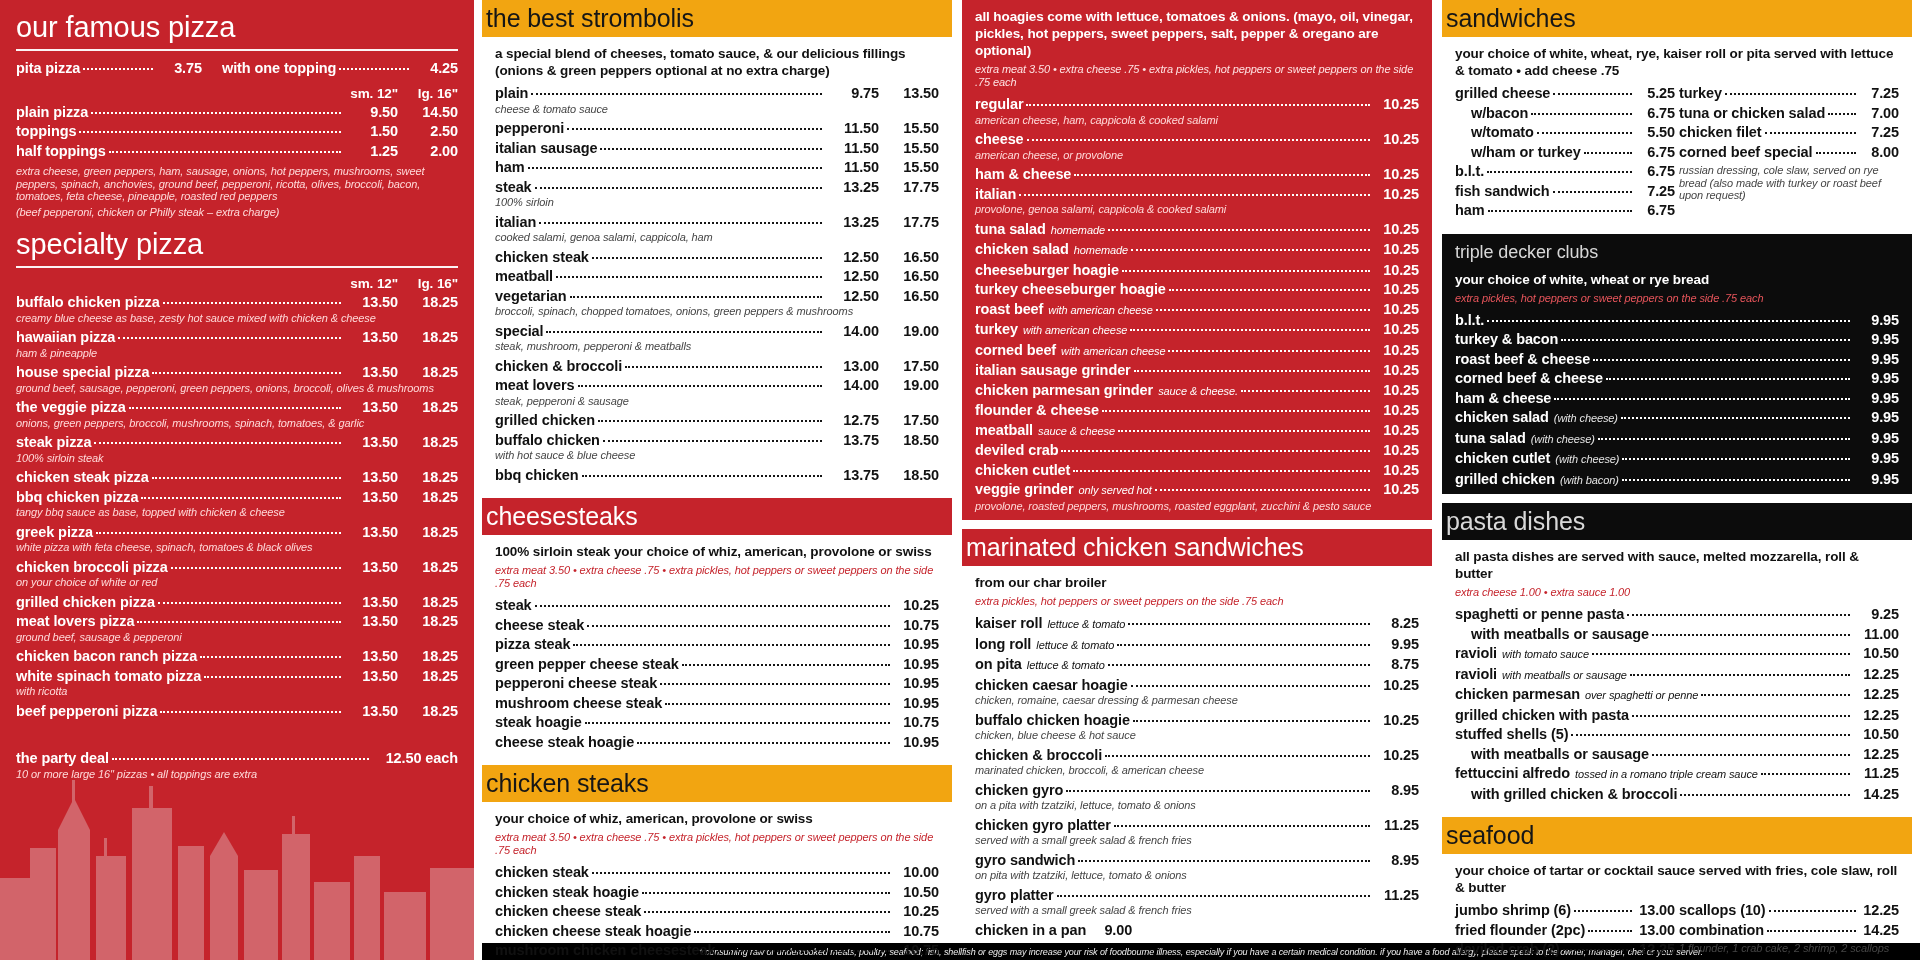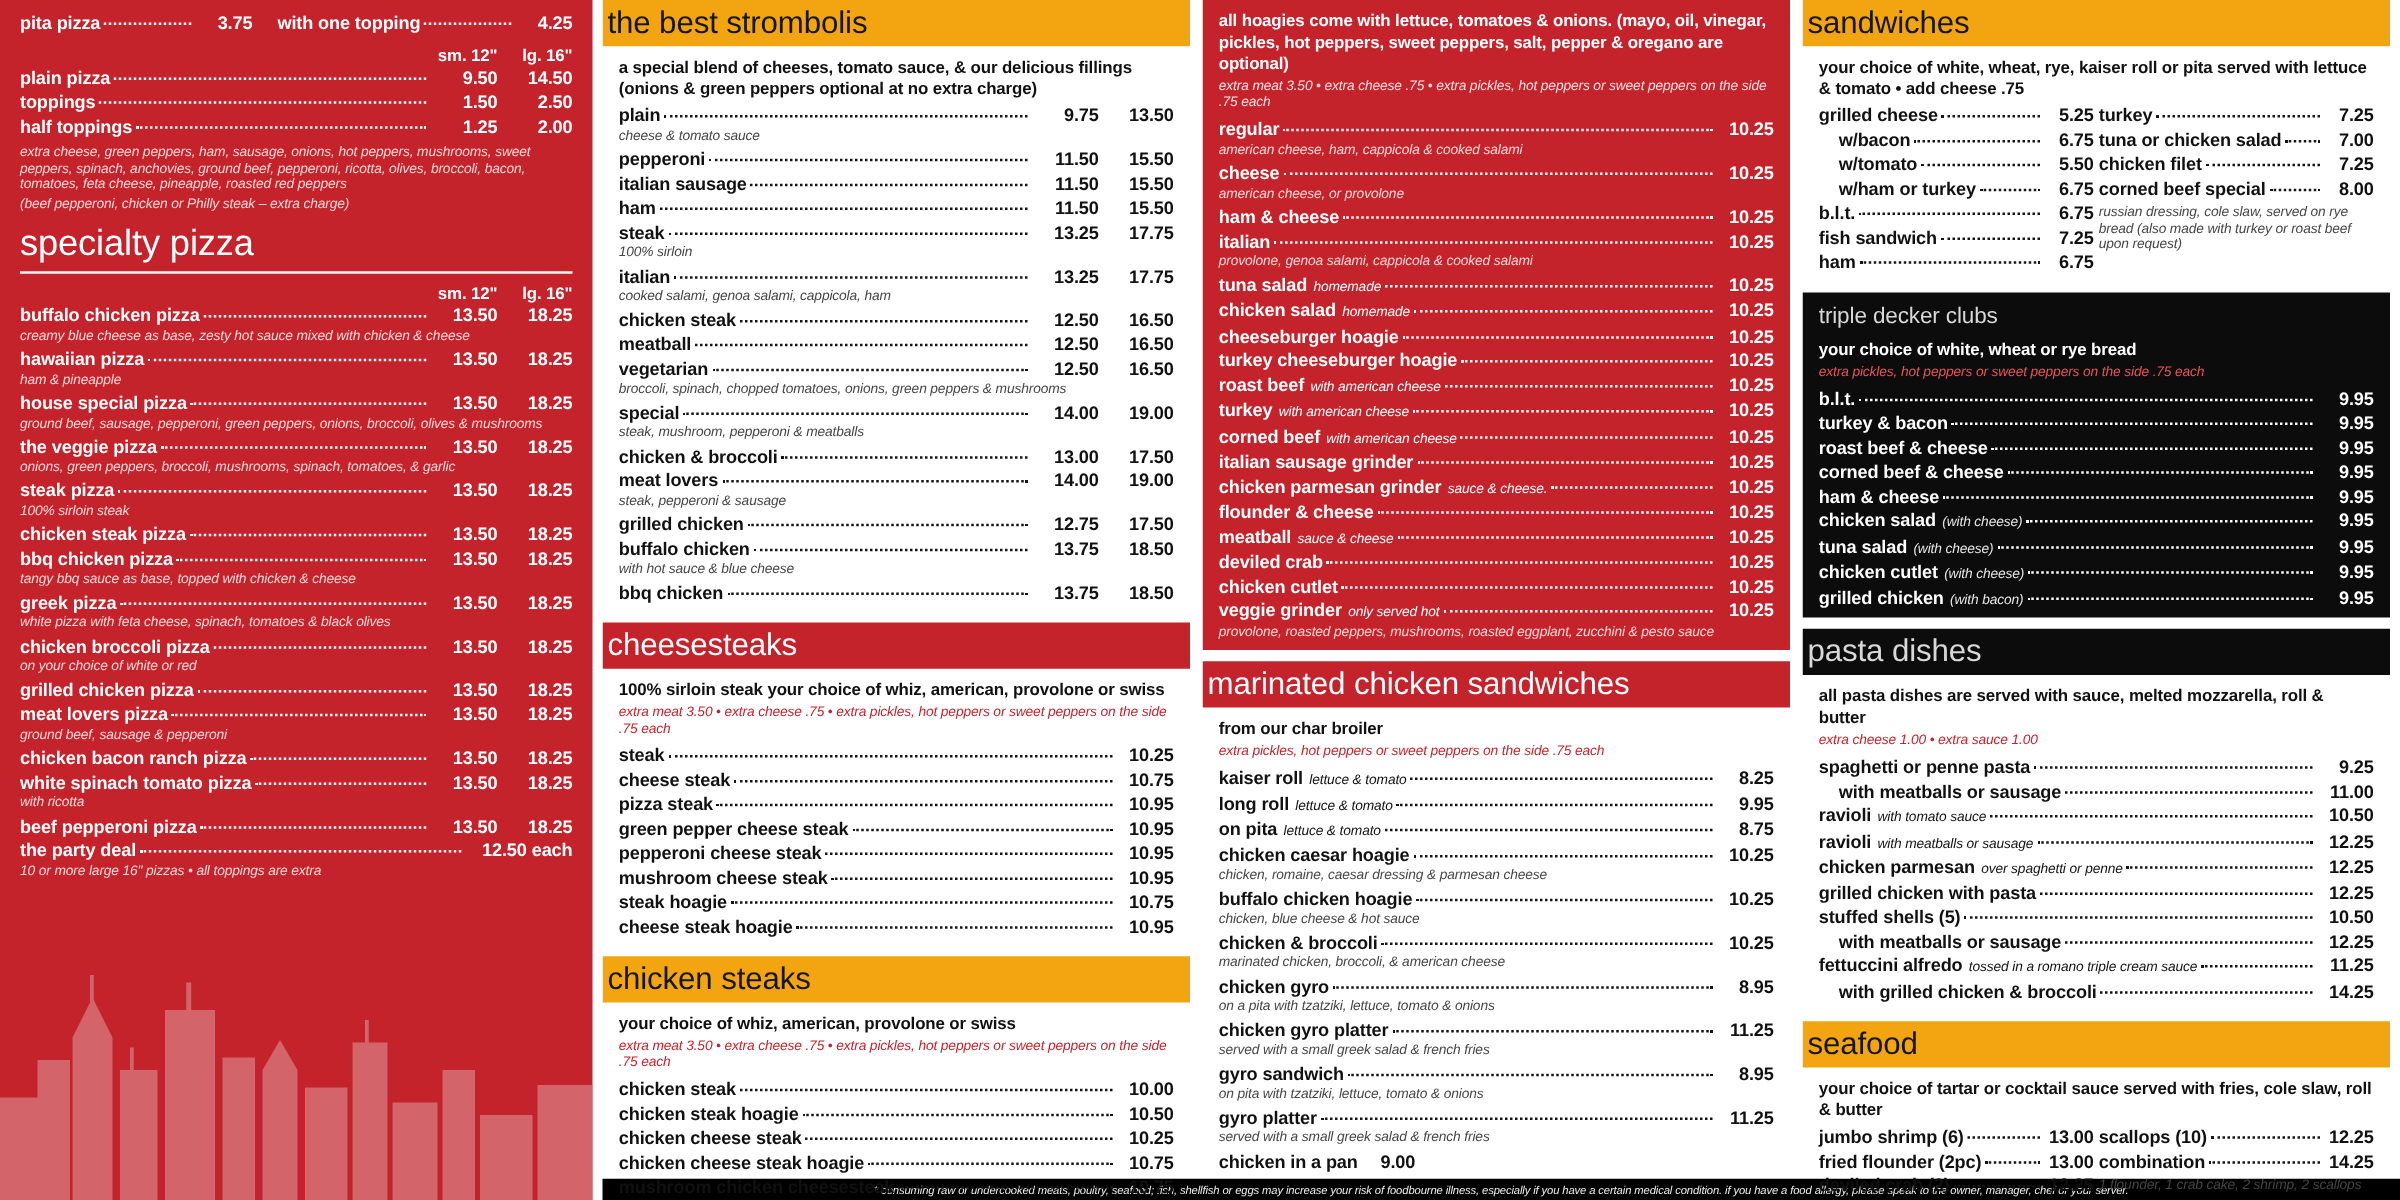--- a/index.html
+++ b/index.html
@@ -44,21 +44,21 @@
   .darkbg .extra{color:#e8555b;}
   .darkbg .dots{border-color:#fff;}
   .darkbg .sub{color:#e6e6e6;}
   .dark-title{padding:8px 13px 0;font-size:18px;color:#d8d8d8;}
   
   #col1 .rtitle{font-size:29px;line-height:34px;border-bottom:2px solid rgba(255,255,255,.95);padding-bottom:5px;margin-bottom:8px;}
   #col1 .dots{border-color:#fff;}
   #col1 .note{color:#ffd9d9;}
   .sizehdr{display:flex;font-weight:bold;font-size:13.5px;margin:7px 0 2px;}
   .sizehdr .sp{flex:1;}
-  .party{margin-top:0;}
+  .party{margin-top:28px;}
   .skyline{position:absolute;left:0;bottom:0;width:474px;height:200px;z-index:0;}
   
   .footer{position:absolute;left:482px;right:0;bottom:0;height:17px;background:#000;color:#eee;
           display:flex;align-items:center;justify-content:center;font-size:9px;font-style:italic;}
 </style>
 </head>
 <body>
 
 <div class="stage">
 
@@ -79,20 +79,21 @@
           <rect x="282" y="74" width="28" height="126"></rect>
         <rect x="292" y="56" width="3" height="22"></rect>
           <rect x="314" y="122" width="36" height="78"></rect>
         <rect x="354" y="96" width="26" height="104"></rect>
           <rect x="384" y="132" width="42" height="68"></rect>
         <rect x="430" y="108" width="44" height="92"></rect>
       </g>
     </svg>
 
     <div class="sec">
+      <div class="rtitle">our famous pizza</div>
       <div class="row">
         <span>pita pizza</span>
         <span class="dots"></span>
         <span class="price">3.75</span>
         <span class="gap"></span>
         <span>with one topping</span>
         <span class="dots"></span>
         <span class="price">4.25</span>
       </div>
       <div class="sizehdr">

